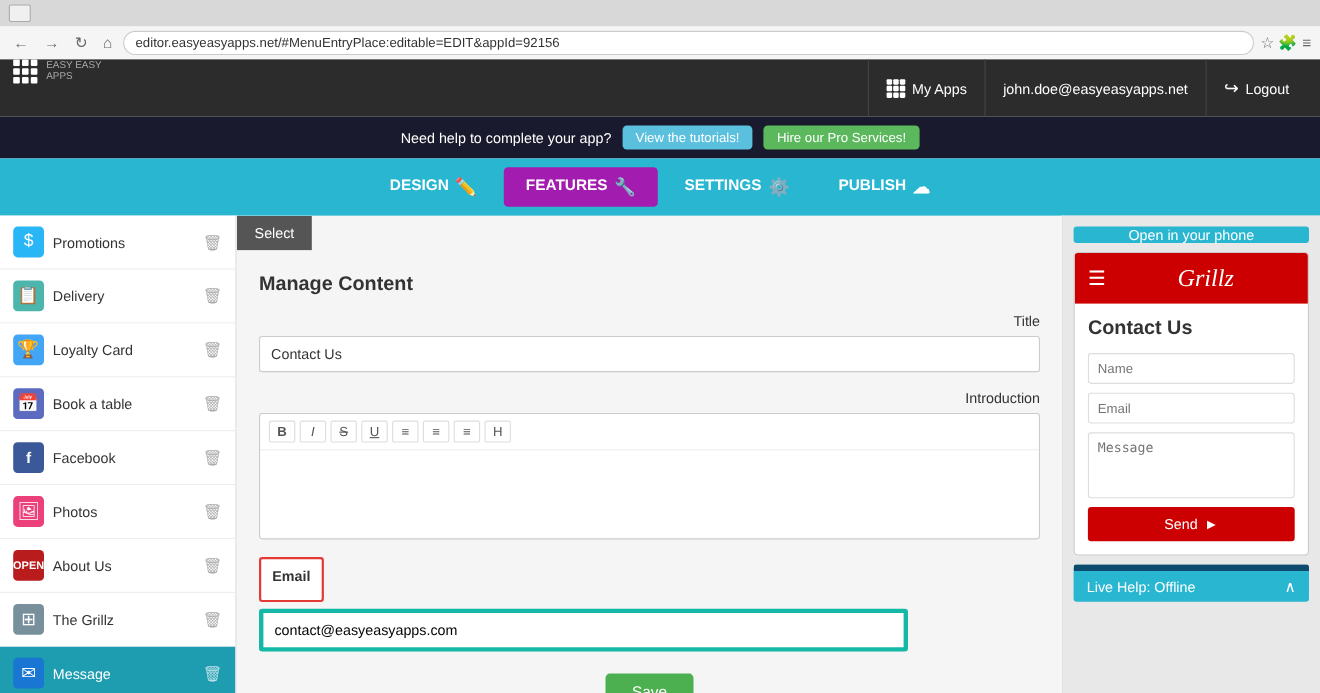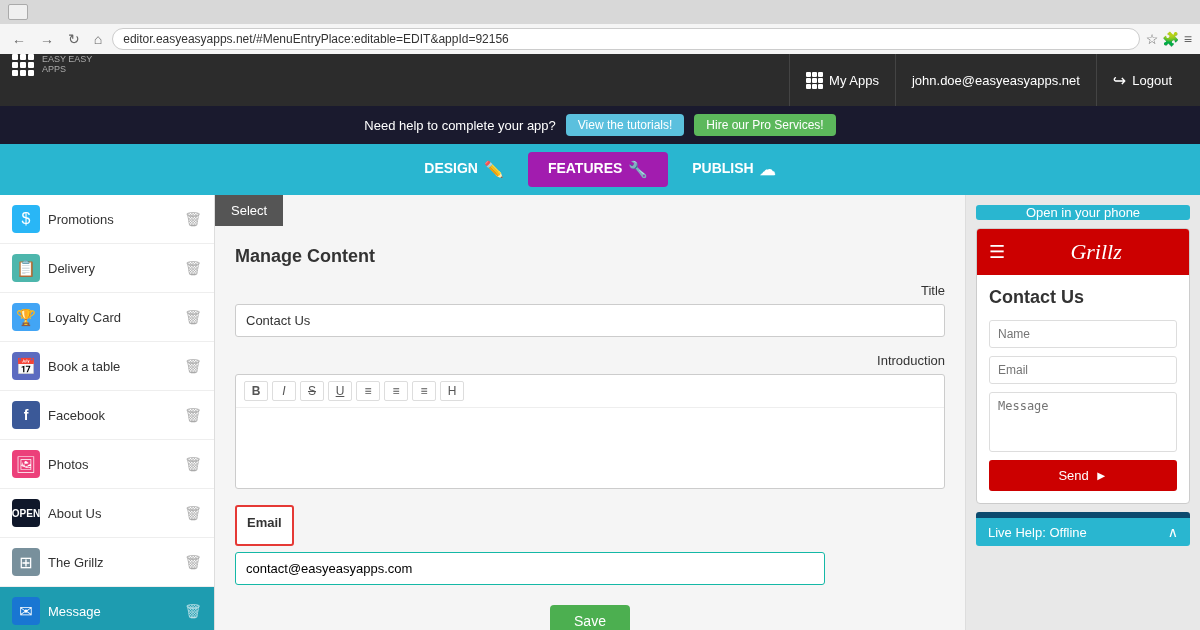--- a/index.html
+++ b/index.html
@@ -51,39 +51,39 @@
     .sidebar-item .sidebar-icon { width: 28px; height: 28px; border-radius: 4px; display: flex; align-items: center; justify-content: center; font-size: 16px; flex-shrink: 0; }
     .sidebar-item .sidebar-label { flex: 1; font-size: 13px; color: #333; }
     .sidebar-item .delete-icon { color: #aaa; font-size: 14px; cursor: pointer; }
     .sidebar-item.active .delete-icon { color: rgba(255,255,255,0.7); }
     .icon-promotions { background: #29b6f6; color: white; }
     .icon-delivery { background: #4db6ac; color: white; }
     .icon-loyalty { background: #42a5f5; color: white; }
     .icon-book { background: #5c6bc0; color: white; }
     .icon-facebook { background: #3b5998; color: white; }
     .icon-photos { background: #ec407a; color: white; }
-    .icon-aboutus { background: #0f172a; color: white; }
+    .icon-aboutus { background: #b91c1c; color: white; }
     .icon-thegrillz { background: #78909c; color: white; }
     .icon-message { background: #1976d2; color: white; }
 
     
     .content-area { flex: 1; background: #f5f5f5; padding: 0; overflow-y: auto; position: relative; }
     .select-bar { background: #555; padding: 8px 16px; display: inline-block; }
     .select-bar span { color: white; font-size: 13px; }
     .manage-content { padding: 20px; }
     .manage-title { font-size: 18px; color: #333; margin-bottom: 16px; }
     .form-group { margin-bottom: 16px; }
     .form-label { font-size: 13px; color: #333; margin-bottom: 6px; display: block; font-weight: normal; text-align: right; }
     .form-input { width: 100%; padding: 8px 10px; border: 1px solid #ccc; border-radius: 3px; font-size: 13px; color: #333; outline: none; }
     .rich-editor { border: 1px solid #ccc; border-radius: 3px; background: white; }
     .editor-toolbar { padding: 6px 8px; border-bottom: 1px solid #eee; display: flex; gap: 4px; align-items: center; }
     .editor-btn { background: none; border: 1px solid #ddd; border-radius: 2px; padding: 2px 6px; cursor: pointer; font-size: 12px; color: #555; min-width: 24px; }
     .editor-content { min-height: 80px; padding: 8px; }
     .email-label { font-size: 13px; font-weight: bold; color: #333; margin-bottom: 6px; }
-    .email-input-outer { width: 590px; padding: 8px 10px; border: 1px solid #14b8a6; border-radius: 3px; font-size: 13px; background: white; outline: none; }
+    .email-input-outer { width: 590px; padding: 8px 10px; border: 4px solid #14b8a6; border-radius: 3px; font-size: 13px; background: white; outline: none; }
     .save-btn { background: #4caf50; color: white; border: none; padding: 8px 24px; border-radius: 4px; cursor: pointer; font-size: 14px; display: block; margin: 20px auto 0; }
 
     
     .phone-preview { width: 235px; background: #e8e8e8; padding: 10px; flex-shrink: 0; border-left: 1px solid #ddd; overflow-y: auto; }
     .open-phone-btn { background: #29b6d0; color: white; border: none; padding: 0; width: 100%; cursor: pointer; font-size: 13px; border-radius: 3px; margin-bottom: 8px; }
     .phone-frame { background: white; border: 1px solid #ccc; border-radius: 4px; overflow: hidden; }
     .phone-header { background: #cc0000; padding: 10px 12px; display: flex; align-items: center; }
     .phone-menu-icon { color: white; font-size: 18px; margin-right: 10px; cursor: pointer; }
     .phone-brand { color: white; font-size: 22px; font-family: Georgia, serif; font-style: italic; text-align: center; flex: 1; }
     .phone-body { padding: 12px; }
@@ -170,20 +170,24 @@
 </div>
 
 <div class="tab-nav">
   <div class="tab-item">
     <span>DESIGN</span>
     <span class="tab-icon-design"></span>
   </div>
   <div class="tab-item active">
     <span>FEATURES</span>
     <span class="tab-icon-features"></span>
+  </div>
+  <div class="tab-item">
+    <span>SETTINGS</span>
+    <span class="tab-icon-settings"></span>
   </div>
   <div class="tab-item">
     <span>PUBLISH</span>
     <span class="tab-icon-publish"></span>
   </div>
 </div>
 
 <div class="main-layout">
 
   <div class="sidebar">

